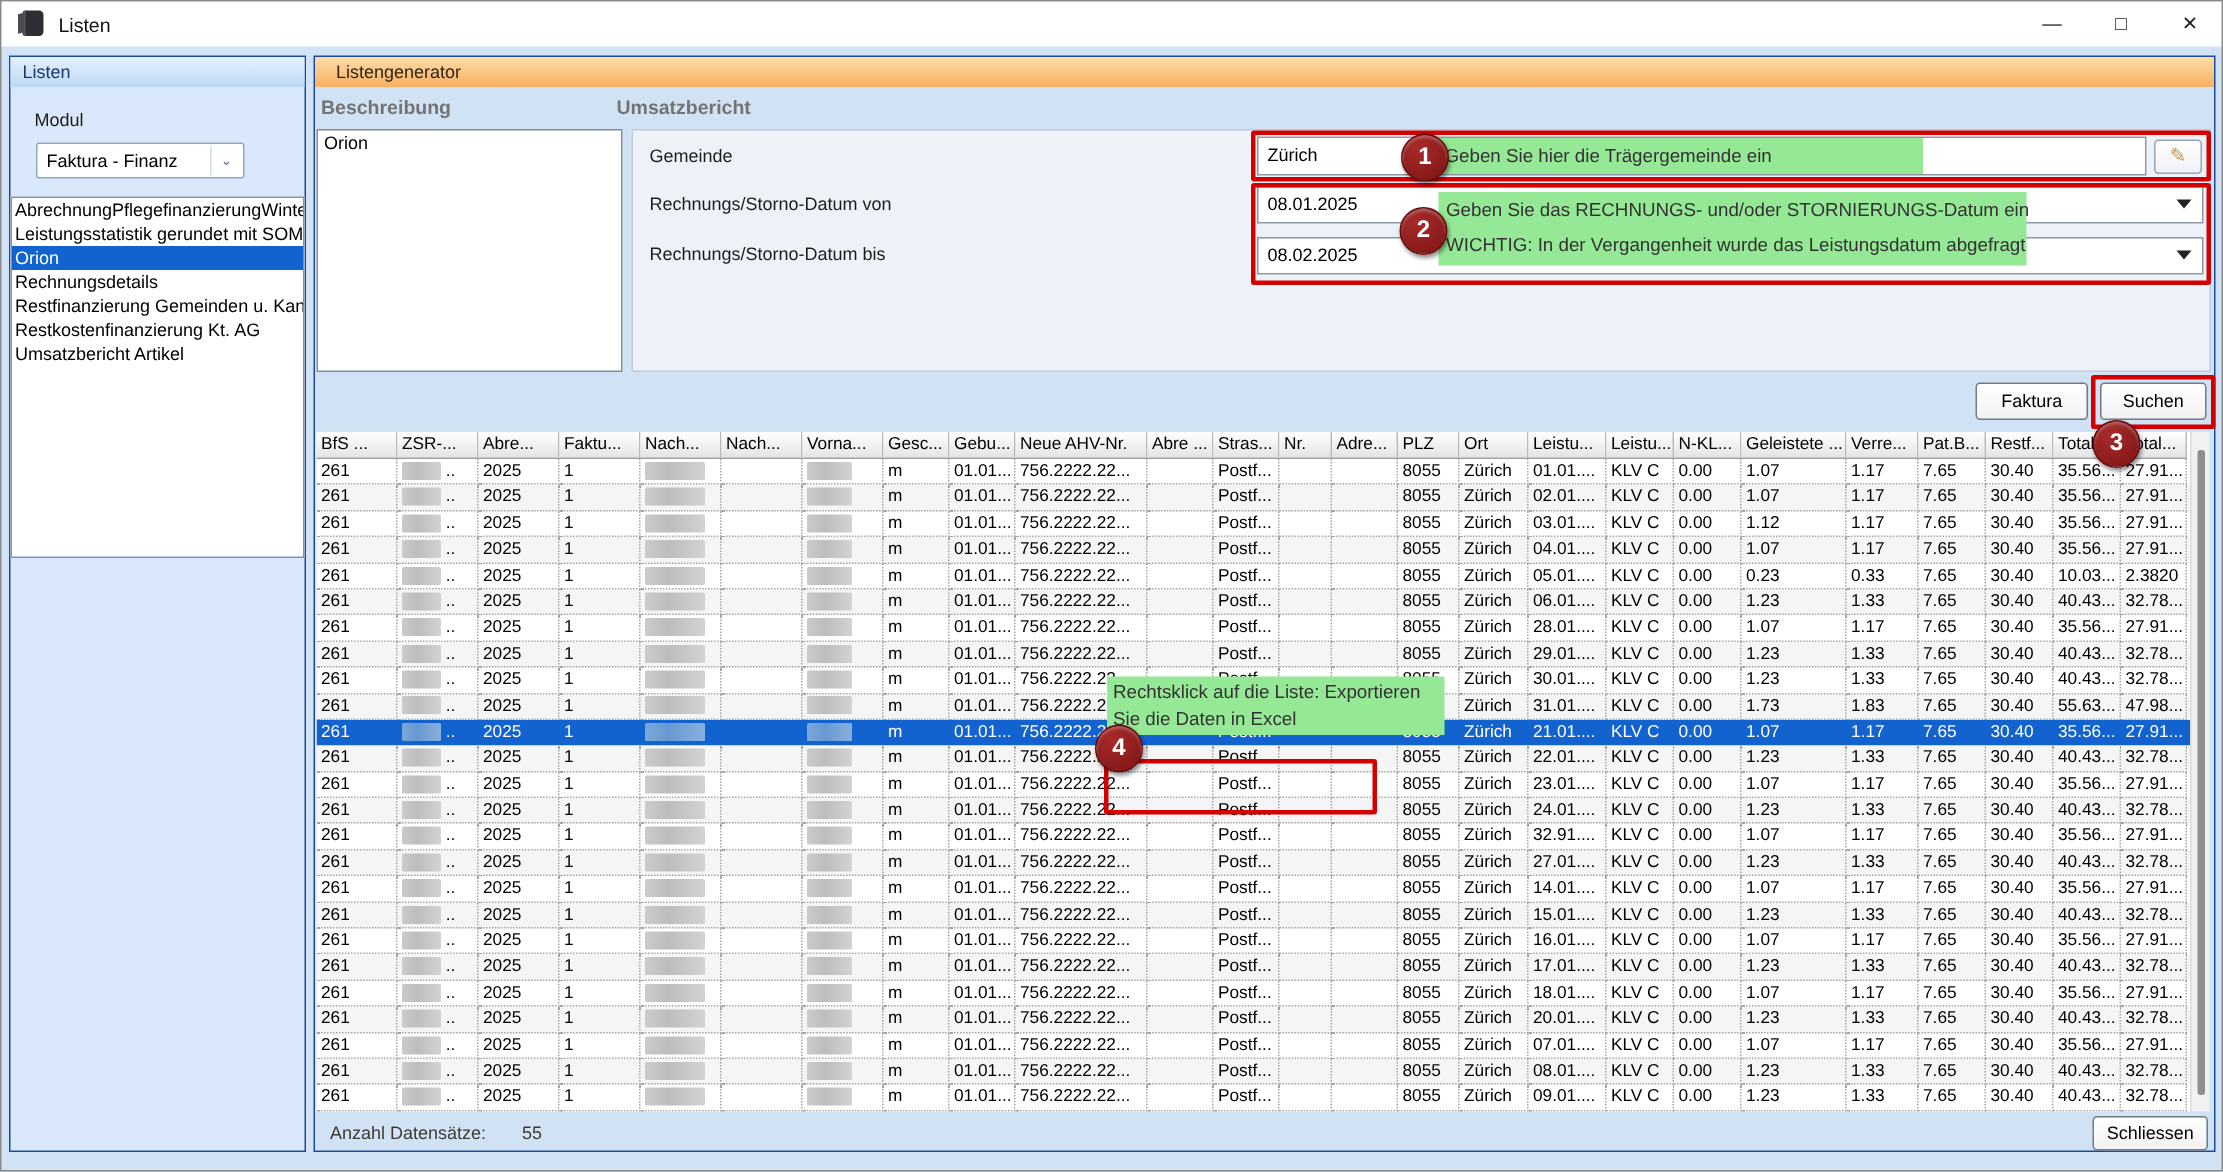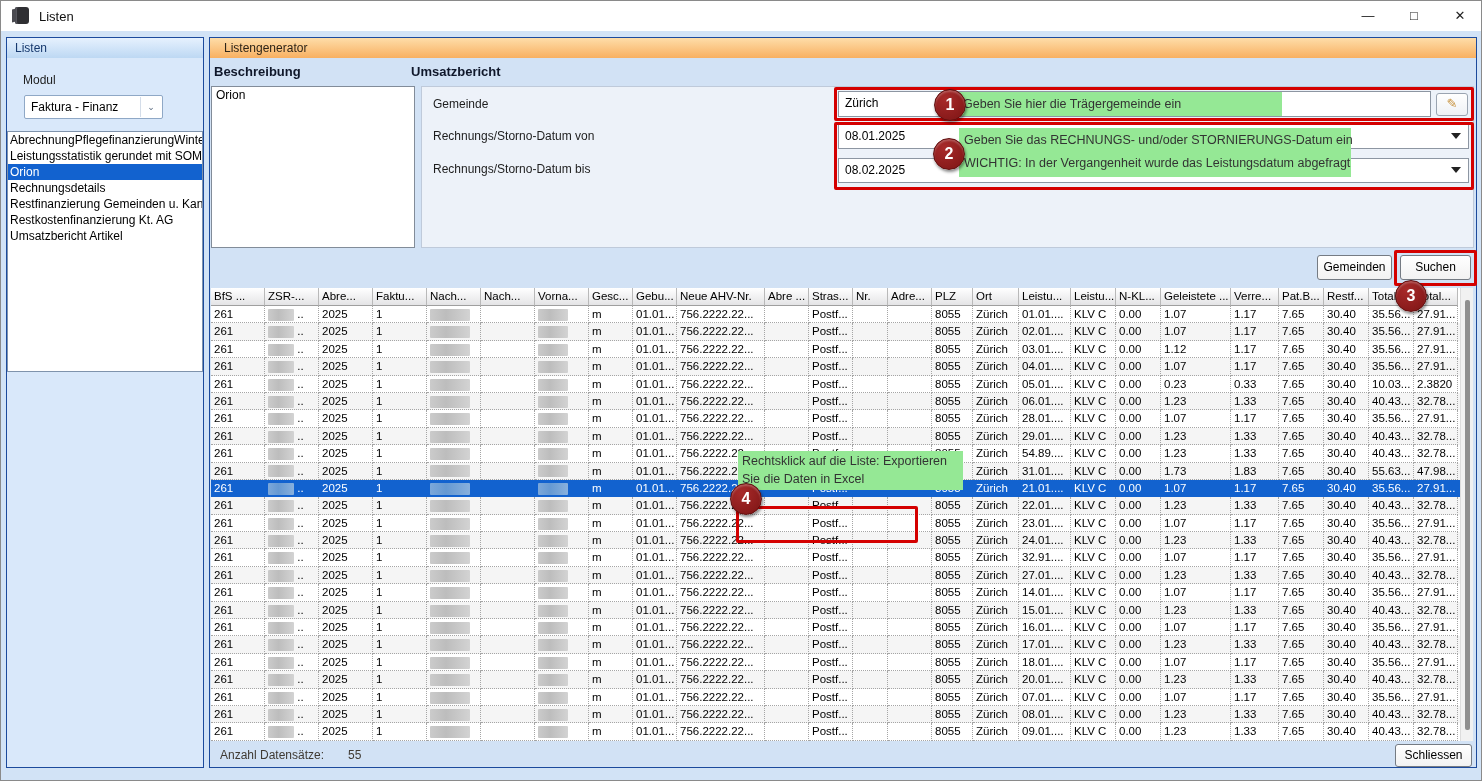--- a/index.html
+++ b/index.html
@@ -14,21 +14,21 @@
   .win-btn.max{left:1392px;}
   .win-btn.close{left:1438px;}
   
   .panel{position:absolute;border:1px solid #1c4a9c;box-sizing:border-box;}
   .sidebar{left:5px;top:36px;width:198px;height:731px;background:#d9e8fa;}
   .mainpanel{left:208px;top:36px;width:1268px;height:731px;background:#d2e2f5;}
   .panel-header{height:20px;line-height:20px;padding-left:8px;font-size:12px;}
   .sidebar .panel-header{background:linear-gradient(#e6f1fe,#bdd8f3);color:#17396e;}
   .mainpanel .panel-header{background:linear-gradient(#fedda9,#f8b061);color:#2e2518;padding-left:14px;}
   .field-label{position:absolute;font-size:12px;color:#1d1d1d;}
-  .section-label{position:absolute;font-size:13px;font-weight:bold;color:#0f172a;}
+  .section-label{position:absolute;font-size:13px;font-weight:bold;color:#737373;}
   
   .modul-select{position:absolute;left:23px;top:94px;width:139px;height:24px;background:#fff;border:1px solid #8fa8c6;border-radius:2px;box-sizing:border-box;font-size:12px;}
   .modul-select .val{position:absolute;left:6px;top:4px;}
   .modul-select .arr{position:absolute;right:1px;top:1px;width:20px;height:20px;border-left:1px solid #d4dde9;text-align:center;line-height:20px;font-size:9px;color:#5a6b80;}
   .listbox{position:absolute;background:#fff;border:1px solid #7f93ac;box-sizing:border-box;overflow:hidden;}
   .side-list{left:6px;top:130px;width:196px;height:241px;}
   .list-item{height:16px;line-height:16px;font-size:12px;padding-left:2px;white-space:nowrap;overflow:hidden;color:#000;}
   .list-item.selected{background:#1262cf;color:#fff;}
   .beschreibung-box{left:210px;top:85px;width:204px;height:162px;border:1px solid #828c99;}
   .beschreibung-box .list-item{padding-left:4px;}
@@ -121,21 +121,21 @@
     <span>08.01.2025</span>
     <span class="combo-arrow"></span>
   </div>
 
   <div class="field-label" style="left:432px;top:161px;">Rechnungs/Storno-Datum bis</div>
   <div class="textinput" style="left:837px;top:157px;width:631px;height:25px;">
     <span>08.02.2025</span>
     <span class="combo-arrow"></span>
   </div>
 
-  <div class="btn" style="left:1316px;top:254px;width:75px;height:25px;line-height:23px;">Gemeinden</div>
+  <div class="btn" style="left:1316px;top:254px;width:75px;height:25px;line-height:23px;">Faktura</div>
   <div class="btn" style="left:1399px;top:254px;width:71px;height:25px;line-height:23px;">Suchen</div>
 
   <div class="datatable">
     <div class="thead" id="thead">
         <div class="th" style="width: 54px;">BfS ...</div>
         <div class="th" style="width: 54px;">ZSR-...</div>
         <div class="th" style="width: 54px;">Abre...</div>
         <div class="th" style="width: 54px;">Faktu...</div>
         <div class="th" style="width: 54px;">Nach...</div>
         <div class="th" style="width: 54px;">Nach...</div>
@@ -386,21 +386,21 @@
           <div class="td" style="width: 54px;"><div class="redact" style="width: 30px;"></div></div>
           <div class="td" style="width: 44px;">m</div>
           <div class="td" style="width: 44px;">01.01...</div>
           <div class="td" style="width: 88px;">756.2222.22...</div>
           <div class="td" style="width: 44px;"></div>
           <div class="td" style="width: 44px;">Postf...</div>
           <div class="td" style="width: 35px;"></div>
           <div class="td" style="width: 44px;"></div>
           <div class="td" style="width: 41px;">8055</div>
           <div class="td" style="width: 46px;">Zürich</div>
-          <div class="td" style="width: 52px;">54.89....</div>
+          <div class="td" style="width: 52px;">30.01....</div>
           <div class="td" style="width: 45px;">KLV C</div>
           <div class="td" style="width: 45px;">0.00</div>
           <div class="td" style="width: 70px;">1.23</div>
           <div class="td" style="width: 48px;">1.33</div>
           <div class="td" style="width: 45px;">7.65</div>
           <div class="td" style="width: 45px;">30.40</div>
           <div class="td" style="width: 45px;">40.43...</div>
           <div class="td" style="width: 44px;">32.78...</div>
         </div>
         <div class="trow alt">

